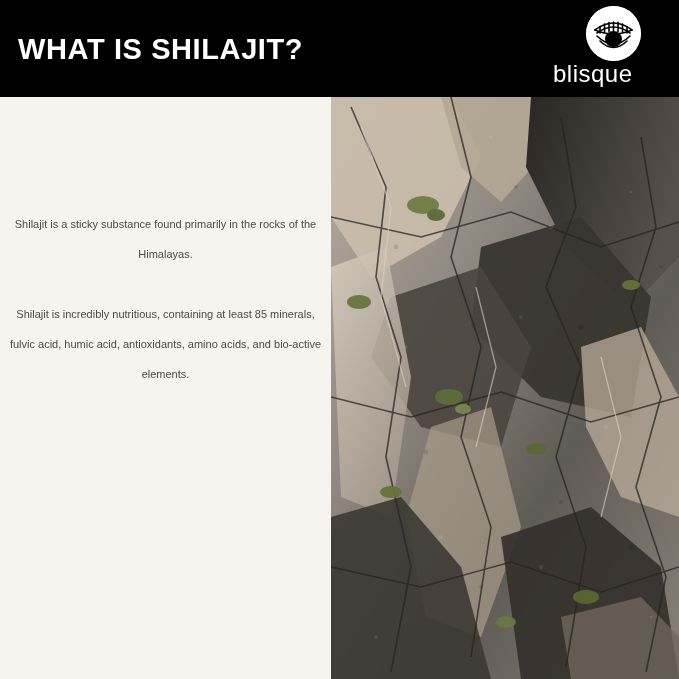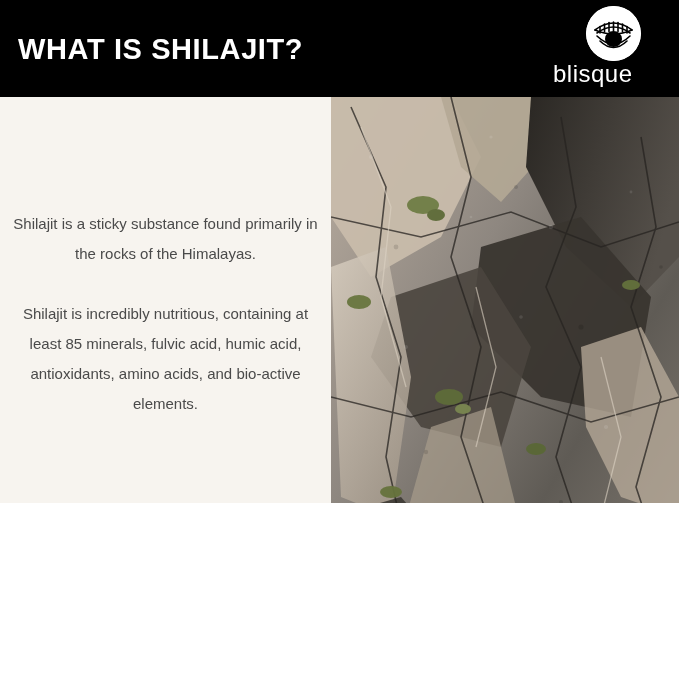--- a/index.html
+++ b/index.html
@@ -3,21 +3,21 @@
 <meta charset="utf-8">
 <style>
   html, body {
     margin: 0;
     padding: 0;
     background: #ffffff;
   }
   .canvas {
     position: relative;
     width: 679px;
-    height: 503px;
+    height: 679px;
     overflow: hidden;
     font-family: "Liberation Sans", sans-serif;
     background: #f7f4ef;
   }
 
   
   .header {
     position: absolute;
     left: 0;
     top: 0;
@@ -80,21 +80,21 @@
     height: 582px;
     background: #f7f4ef;
   }
   .body-copy {
     position: absolute;
     left: 8px;
     top: 112px;
     width: 315px;
     text-align: center;
     color: #4a4a4a;
-    font-size: 15px;
+    font-size: 11px;
     line-height: 30px;
   }
   .para { margin: 0 0 30px 0; }
   .para:last-child { margin-bottom: 12px; }
 
   
   .photo {
     position: absolute;
     left: 331px;
     top: 97px;

